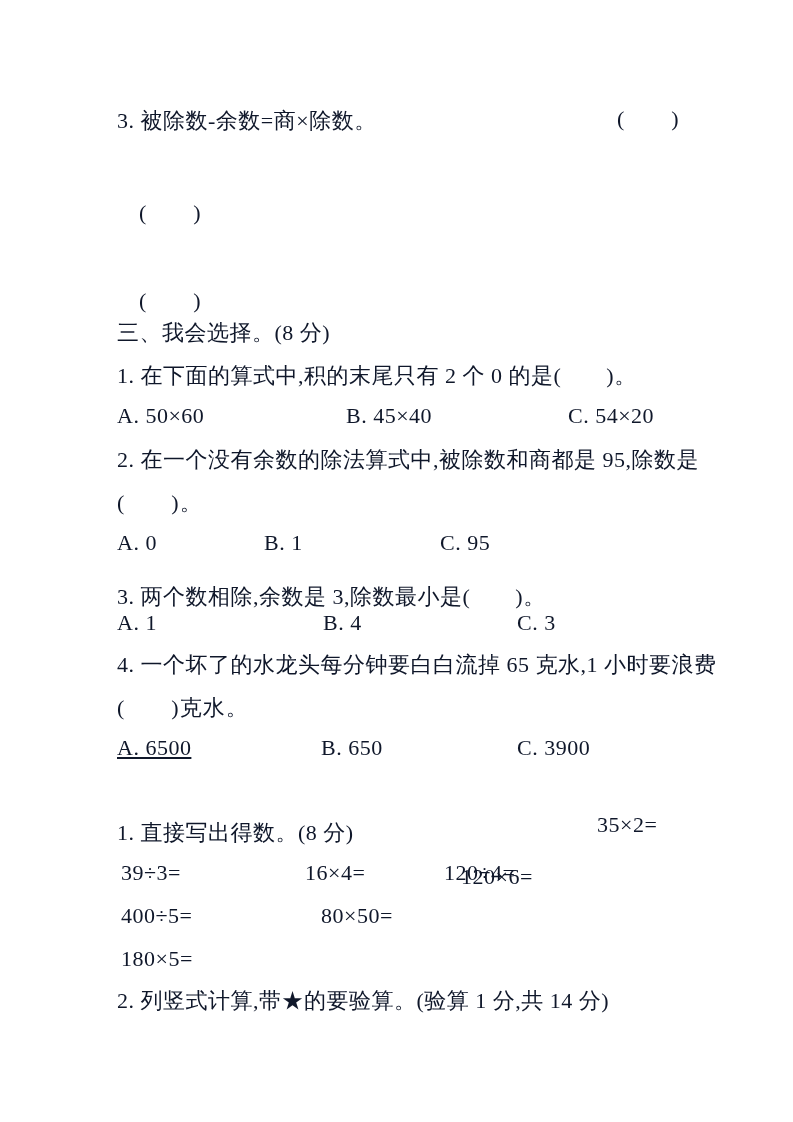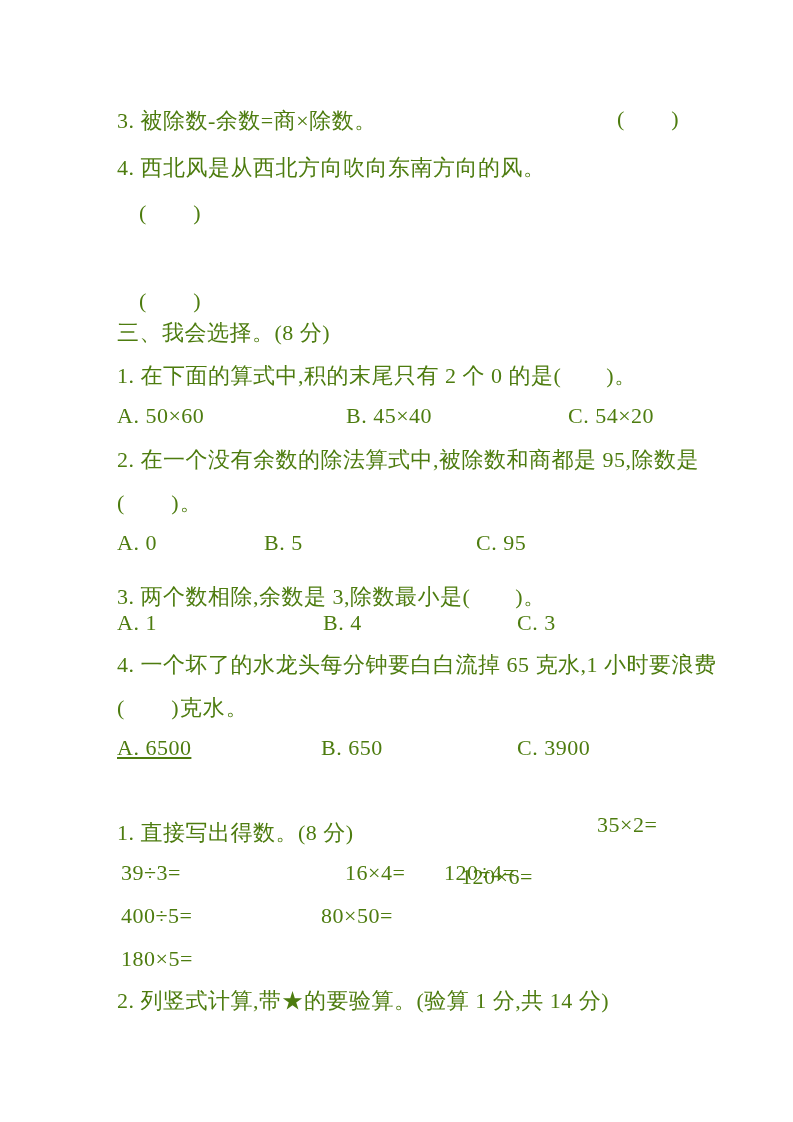--- a/index.html
+++ b/index.html
@@ -6,21 +6,21 @@
     margin: 0;
     padding: 0;
     background: #ffffff;
   }
   .page {
     position: relative;
     width: 793px;
     height: 1122px;
     background: #ffffff;
     font-family: "Liberation Serif", "DejaVu Serif", serif;
-    color: #4d7c0f;
+    color: #0f172a;
     overflow: hidden;
   }
   .line {
     position: absolute;
     font-size: 22px;
     line-height: 26px;
     white-space: nowrap;
     letter-spacing: 0.5px;
   }
   .blank {
@@ -28,53 +28,52 @@
   }
 </style>
 </head>
 <body>
 
 <div class="page">
 
   <div class="line" style="left:117px; top:108px;">3. 被除数-余数=商×除数。</div>
   <div class="line blank" style="left:617px; top:106px;">(　　)</div>
 
-  <div class="line" style="left:117px; top:155px;">4. 西北风是从西北方向吹向东南方向的风。</div>
   <div class="line blank" style="left:139px; top:200px;">(　　)</div>
 
   <div class="line blank" style="left:139px; top:288px;">(　　)</div>
 
   <div class="line" style="left:117px; top:320px;">三、我会选择。(8 分)</div>
 
   <div class="line" style="left:117px; top:363px;">1. 在下面的算式中,积的末尾只有 2 个 0 的是(　　)。</div>
   <div class="line" style="left:117px; top:403px;">A. 50×60</div>
   <div class="line" style="left:346px; top:403px;">B. 45×40</div>
   <div class="line" style="left:568px; top:403px;">C. 54×20</div>
 
   <div class="line" style="left:117px; top:447px;">2. 在一个没有余数的除法算式中,被除数和商都是 95,除数是</div>
   <div class="line blank" style="left:117px; top:490px;">(　　)。</div>
   <div class="line" style="left:117px; top:530px;">A. 0</div>
-  <div class="line" style="left:264px; top:530px;">B. 5</div>
-  <div class="line" style="left:476px; top:530px;">C. 95</div>
+  <div class="line" style="left:264px; top:530px;">B. 1</div>
+  <div class="line" style="left:440px; top:530px;">C. 95</div>
 
   <div class="line" style="left:117px; top:584px;">3. 两个数相除,余数是 3,除数最小是(　　)。</div>
   <div class="line" style="left:117px; top:610px;">A. 1</div>
   <div class="line" style="left:323px; top:610px;">B. 4</div>
   <div class="line" style="left:517px; top:610px;">C. 3</div>
 
   <div class="line" style="left:117px; top:652px;">4. 一个坏了的水龙头每分钟要白白流掉 65 克水,1 小时要浪费</div>
   <div class="line blank" style="left:117px; top:695px;">(　　)克水。</div>
   <div class="line" style="left:117px; top:735px;text-decoration:underline;">A. 6500</div>
   <div class="line" style="left:321px; top:735px;">B. 650</div>
   <div class="line" style="left:517px; top:735px;">C. 3900</div>
 
   <div class="line" style="left:117px; top:820px;">1. 直接写出得数。(8 分)</div>
 
   <div class="line" style="left:121px; top:860px;">39÷3=</div>
-  <div class="line" style="left:305px; top:860px;margin-left:40px;">16×4=</div>
+  <div class="line" style="left:305px; top:860px;">16×4=</div>
   <div class="line" style="left:444px; top:860px;">120÷4=</div>
   <div class="line" style="left:597px; top:812px;">35×2=</div>
 
   <div class="line" style="left:121px; top:903px;">400÷5=</div>
   <div class="line" style="left:321px; top:903px;">80×50=</div>
   <div class="line" style="left:461px; top:864px;">120×6=</div>
 
   <div class="line" style="left:121px; top:946px;">180×5=</div>
 
   <div class="line" style="left:117px; top:988px;">2. 列竖式计算,带★的要验算。(验算 1 分,共 14 分)</div>

